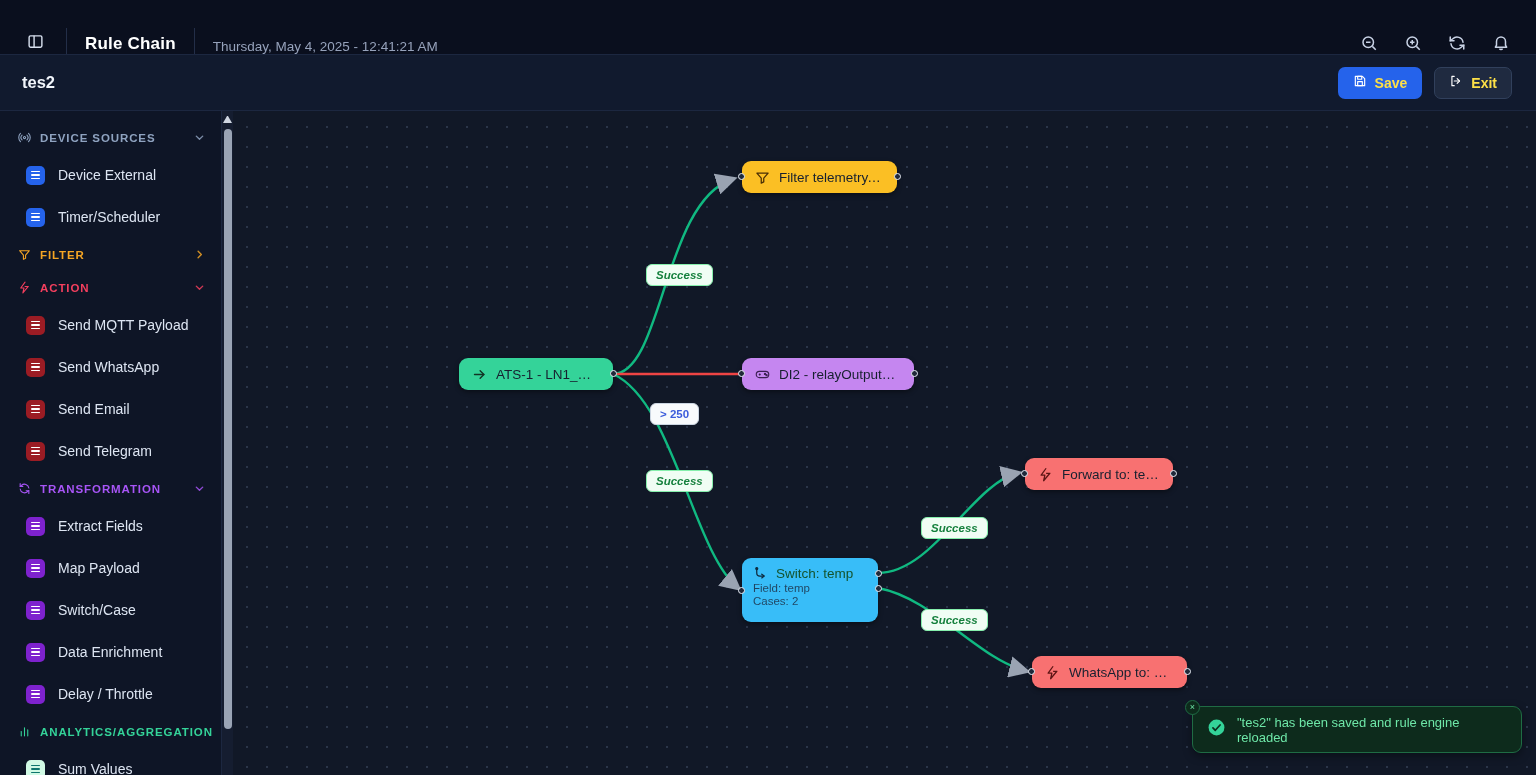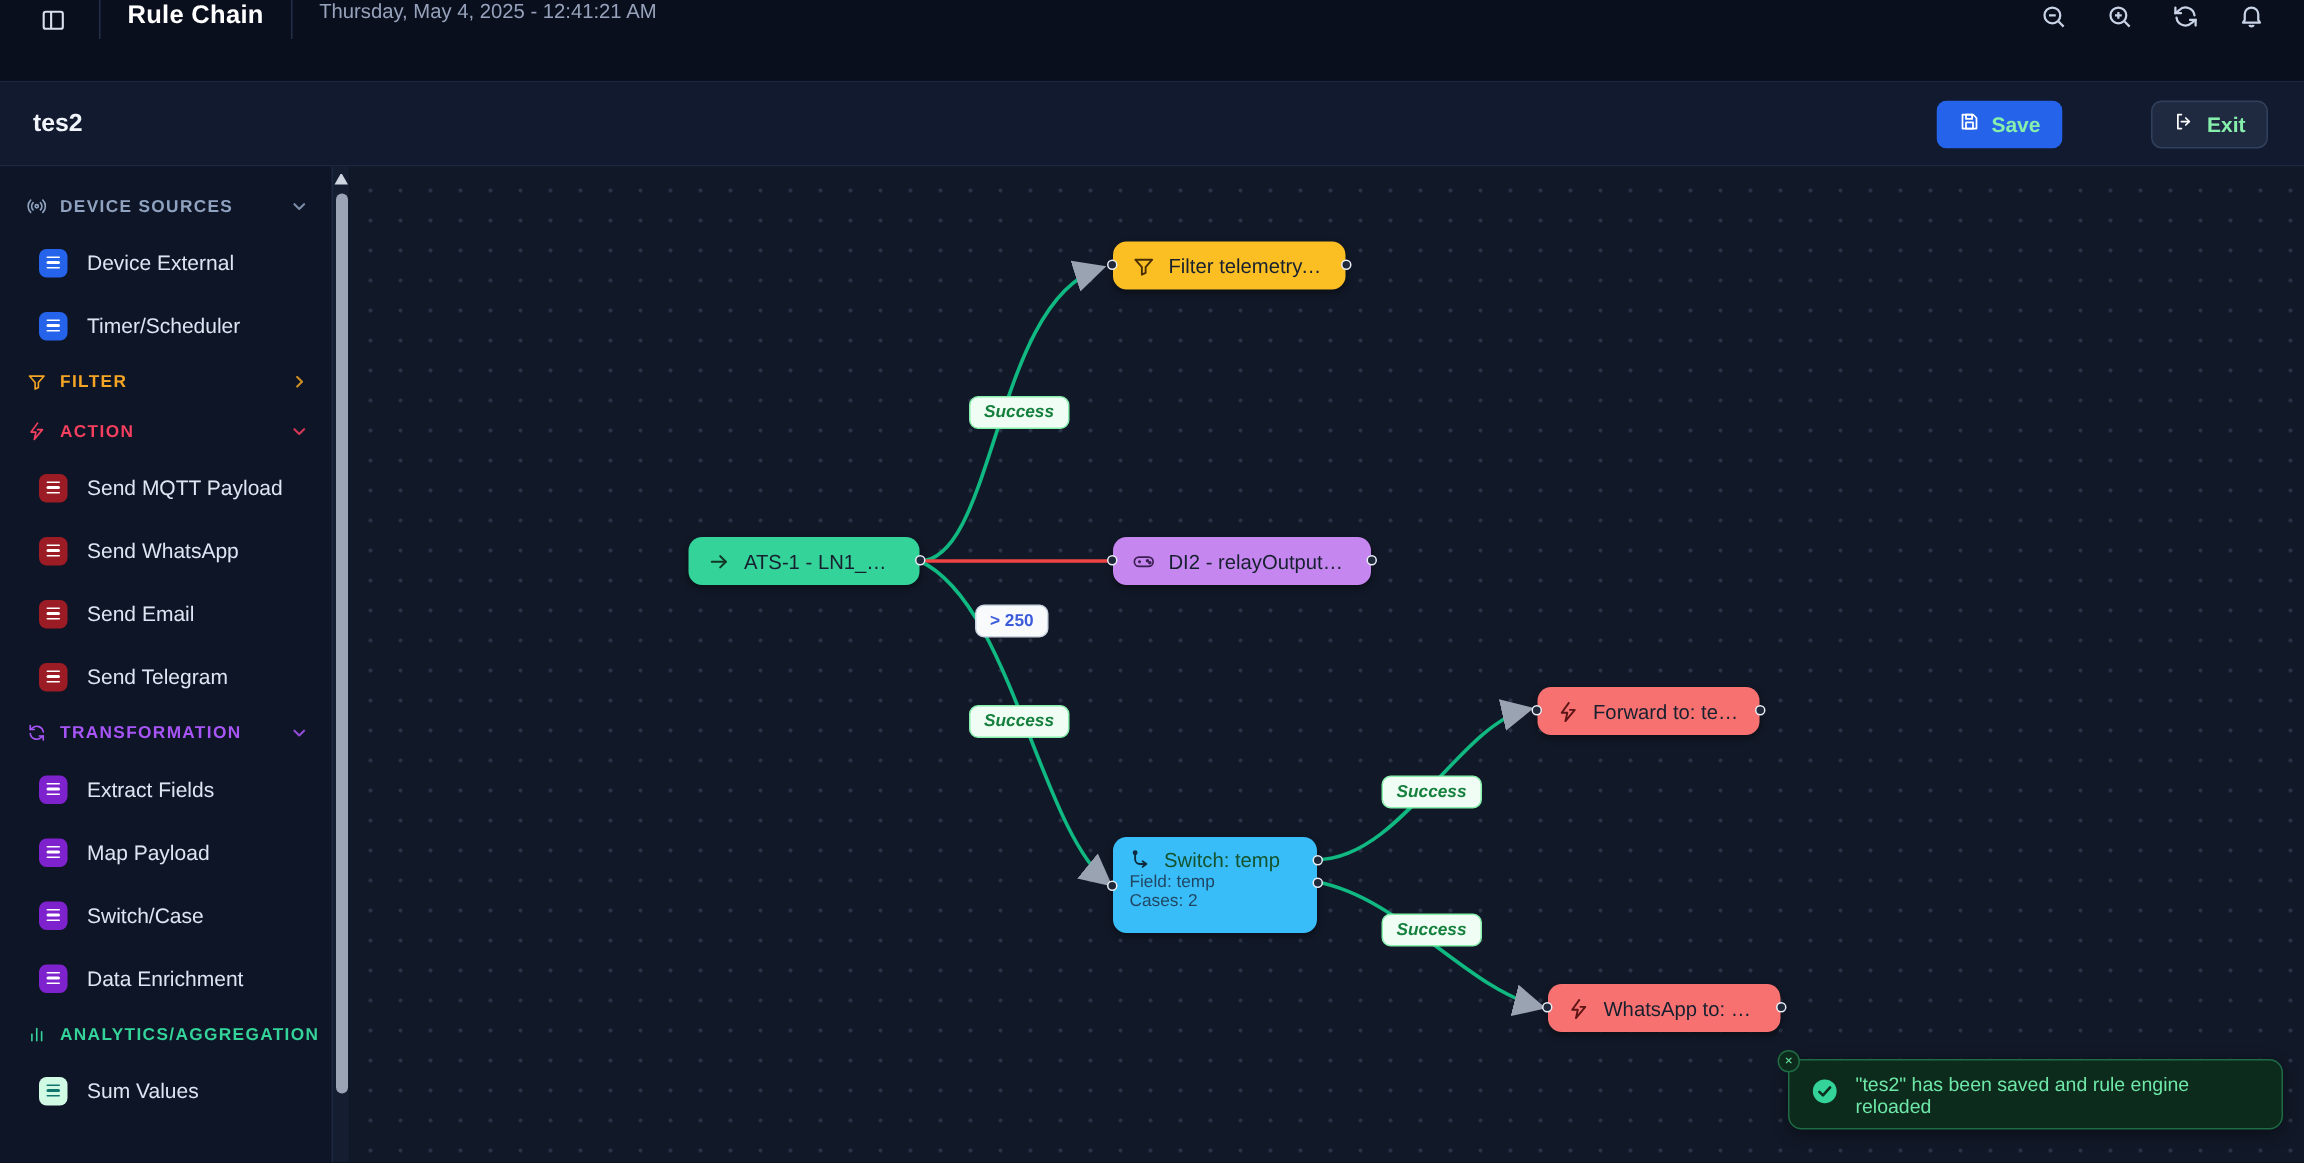--- a/index.html
+++ b/index.html
@@ -10,21 +10,21 @@
     overflow: hidden;
     color: #e6edf7;
   }
   .app { position: relative; width: 1536px; height: 775px; }
 
   
   .topbar {
     position: absolute; top: 0; left: 0; width: 1536px; height: 55px;
     background: #0a0f1e;
     border-bottom: 1px solid #1c2740;
-    display: flex; align-items: flex-start;
+    display: flex; align-items: flex-end;
   }
   .panel-toggle {
     margin-left: 22px; width: 26px; height: 26px;
     display: flex; align-items: center; justify-content: center;
     cursor: pointer; border-radius: 4px;
   }
   .vsep { width: 1px; height: 26px; background: #232e48; margin: 0 18px; }
   .app-title { font-size: 17px; font-weight: bold; color: #ffffff; letter-spacing: .2px; }
   .datetime { font-size: 13.5px; color: #96a2bb; }
   .topbar-right {
@@ -39,22 +39,21 @@
     background: #111a2e;
     border-bottom: 1px solid #1c2740;
     display: flex; align-items: center;
   }
   .chain-name { margin-left: 22px; font-size: 16.5px; font-weight: bold; color: #f1f5fb; }
   .subheader-actions { margin-left: auto; margin-right: 24px; display: flex; gap: 12px; }
   .btn {
     display: flex; align-items: center; gap: 8px;
     height: 32px; padding: 0 14px; border-radius: 7px;
     font-size: 14px; font-weight: bold; cursor: pointer; border: 1px solid transparent;
-    color: #86efac;
-    margin-left: 47px;
+    color: #fde047;
   }
   .btn-save { background: #2563eb; }
   .btn-exit { background: #1f2a40; border-color: #31405c; }
 
   
   .sidebar {
     position: absolute; top: 111px; left: 0; width: 222px; height: 664px;
     background: #0e1526;
     border-right: 1px solid #1c2740;
     overflow: hidden;
@@ -371,20 +370,28 @@
           <span class="sb-item-label">Switch/Case</span>
         </div>
         <div class="sb-item">
           <span class="sq" style="background:#7e22ce">
             <i></i>
             <i></i>
             <i></i>
           </span>
           <span class="sb-item-label">Data Enrichment</span>
         </div>
+        <div class="sb-item">
+          <span class="sq" style="background:#7e22ce">
+            <i></i>
+            <i></i>
+            <i></i>
+          </span>
+          <span class="sb-item-label">Delay / Throttle</span>
+        </div>
         <div class="sb-section" style="color: rgb(52, 211, 153);">
           <span style="display:flex">
             <svg width="13" height="13" viewBox="0 0 24 24" fill="none" stroke="#34d399" stroke-width="2" stroke-linecap="round" stroke-linejoin="round">
               <line x1="6" y1="20" x2="6" y2="12"></line>
               <line x1="12" y1="20" x2="12" y2="5"></line>
               <line x1="18" y1="20" x2="18" y2="9"></line>
             </svg>
           </span>
           <span class="sec-label">ANALYTICS/AGGREGATION</span>
           <span class="chev" style="display:flex">

